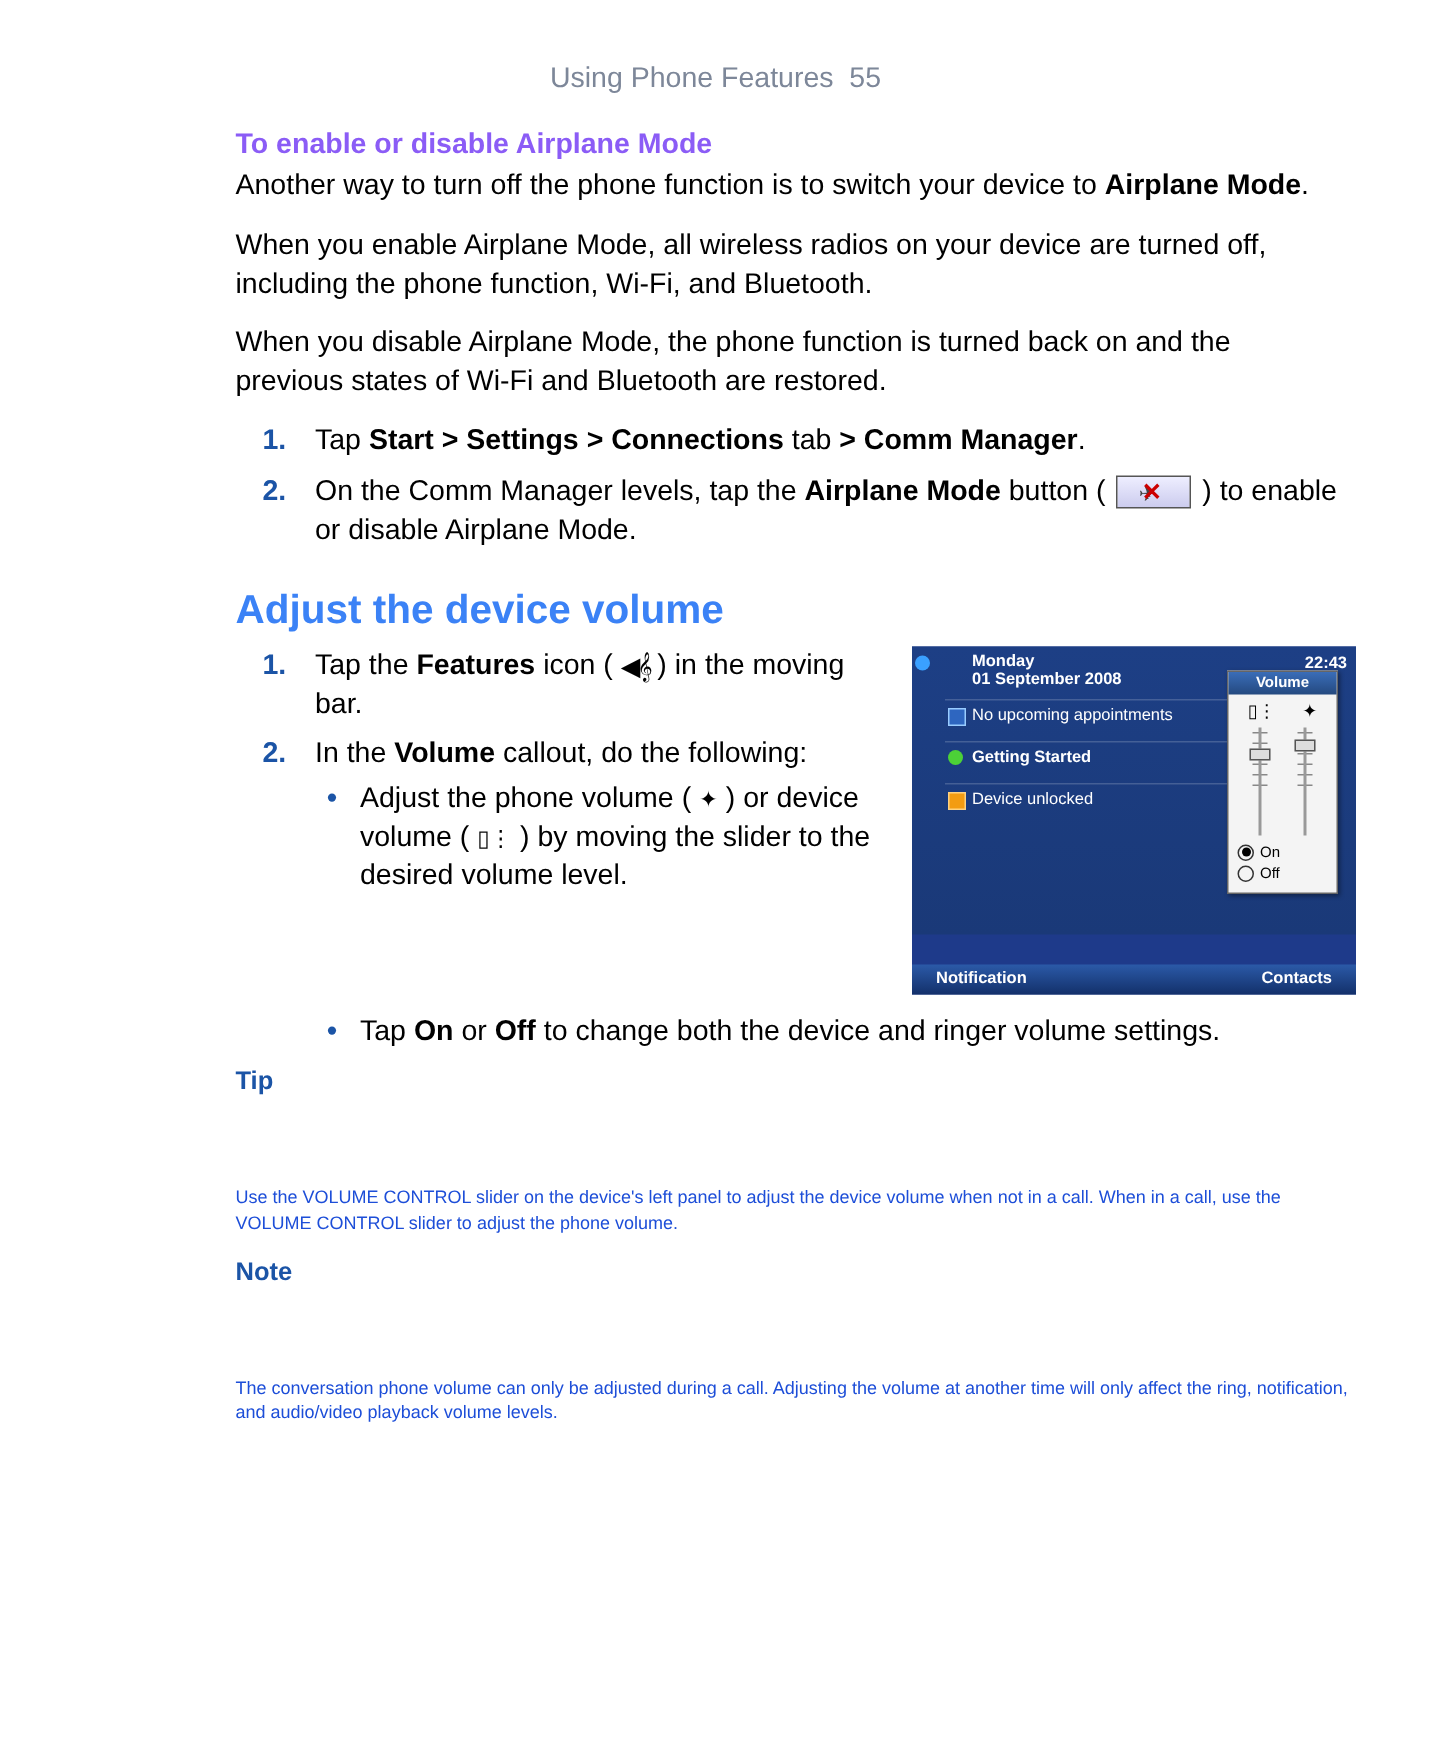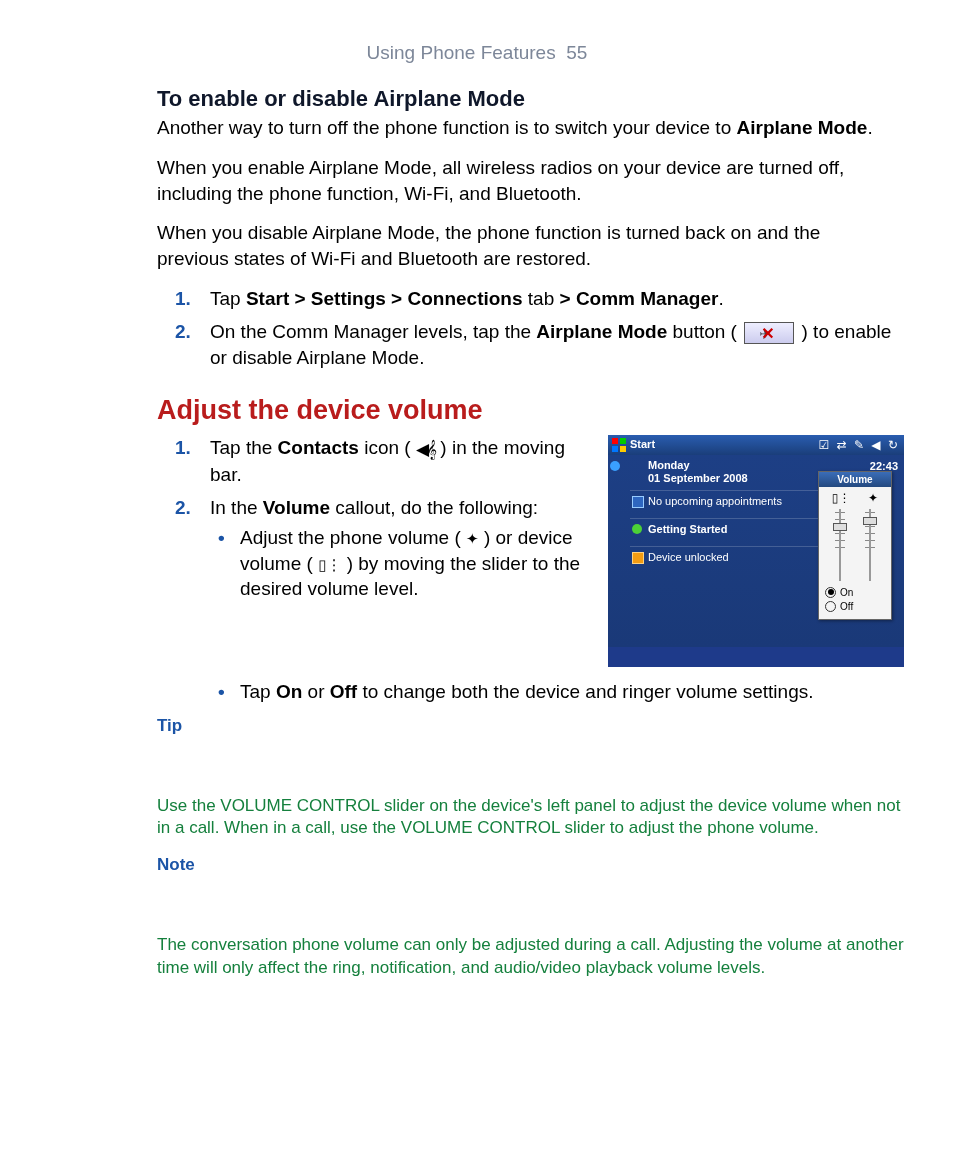--- a/index.html
+++ b/index.html
@@ -13,30 +13,30 @@
     box-sizing: border-box;
     background: #fff;
   }
   .page-header {
     text-align: center;
     color: #7d8799;
     font-size: 19px;
     margin-bottom: 18px;
   }
   .blue-heading {
-    color: #0f172a;
-    font-weight: bold;
-    font-size: 22px;
+    color: #8b5cf6;
+    font-weight: bold;
+    font-size: 19px;
     margin: 0 0 2px 107px;
   }
   p.body {
     margin: 0 12px 14px 107px;
   }
   .section-title {
-    color: #b91c1c;
+    color: #3b82f6;
     font-weight: bold;
     font-size: 27px;
     margin: 22px 0 6px 107px;
   }
   ol.num {
     list-style: none;
     margin: 0 0 10px 125px;
     padding: 0;
   }
   ol.num li {
@@ -104,22 +104,22 @@
     flex-direction: column;
   }
   .tipnote-label {
     flex: 0 0 80px;
     color: #1b54a6;
     font-weight: bold;
     font-size: 17px;
   }
   .tipnote-text {
     flex: 1;
-    color: #15803d;
-    font-size: 17px;
+    color: #1d4ed8;
+    font-size: 12px;
     line-height: 1.35;
   }
   
   .shot-wrap {
     float: right;
     width: 296px;
     margin: 0 0 8px 14px;
   }
   .shot {
     width: 296px;
@@ -272,25 +272,20 @@
     <span>On the Comm Manager levels, tap the </span><b>Airplane Mode</b><span> button ( </span><span class="icon-box"><span class="plane">✈</span><span class="xmark">✕</span></span><span> ) to enable or disable Airplane Mode.</span>
   </li>
 </ol>
 
 <div class="section-title">Adjust the device volume</div>
 
 <div class="clearfix">
 
   <div class="shot-wrap">
     <div class="shot">
-      <div class="shot-titlebar">
-        <span class="winflag"></span>
-        <span class="title">Start</span>
-        <span class="tray">☑ ⇄ ✎ ◀ ↻</span>
-      </div>
       <div class="shot-body">
         <span class="dot blue" style="top:6px;left:2px;position:absolute;"></span>
         <div class="shot-date">
           <div>Monday</div>
           <div>01 September 2008</div>
         </div>
         <div class="shot-time">22:43</div>
 
         <div class="shot-row">
           <span class="sq"></span>
@@ -338,27 +333,31 @@
                 <span class="r sel"></span>
                 <span>On</span>
               </div>
             <div>
                 <span class="r"></span>
                 <span>Off</span>
               </div>
           </div>
         </div>
       </div>
+      <div class="shot-softkeys">
+        <span>Notification</span>
+        <span>Contacts</span>
+      </div>
     </div>
   </div>
 
   <ol class="num" style="margin-right:0;">
     <li>
       <span class="ln">1.</span>
-      <span>Tap the </span><b>Contacts</b><span> icon ( </span><span class="speaker-icon">◀𝄞</span><span> ) in the moving bar.</span>
+      <span>Tap the </span><b>Features</b><span> icon ( </span><span class="speaker-icon">◀𝄞</span><span> ) in the moving bar.</span>
     </li>
     <li>
       <span class="ln">2.</span>
       <span>In the </span><b>Volume</b><span> callout, do the following:</span>
       <ul class="bul">
         <li>
           <span>Adjust the phone volume ( </span><span style="font-size:15px;">✦</span><span> ) or device volume ( </span><span style="font-size:15px;">▯⋮</span><span> ) by moving the slider to the desired volume level.</span>
         </li>
       </ul>
     </li>

